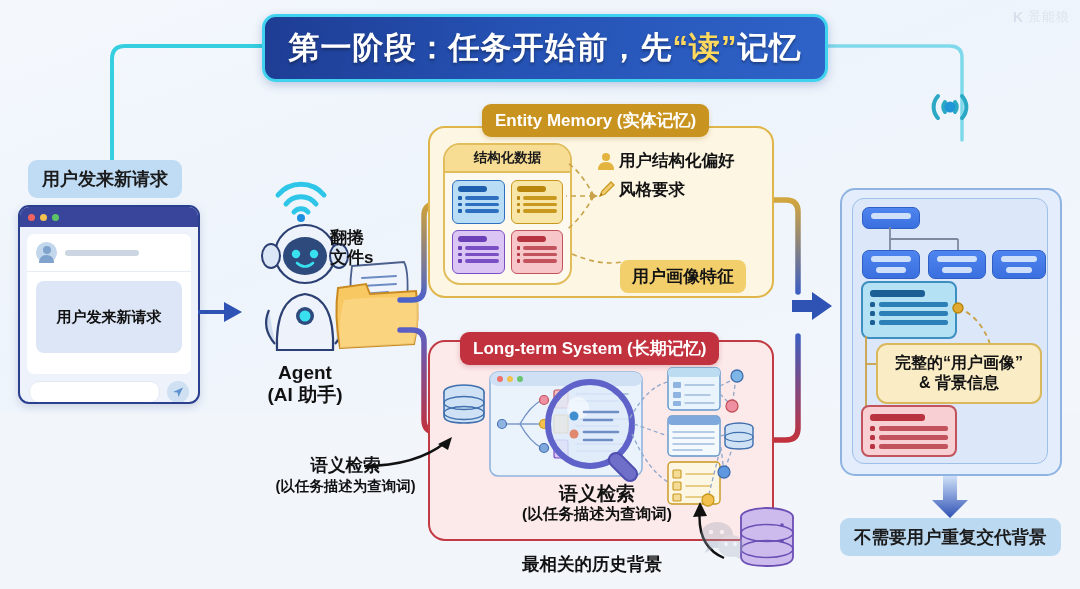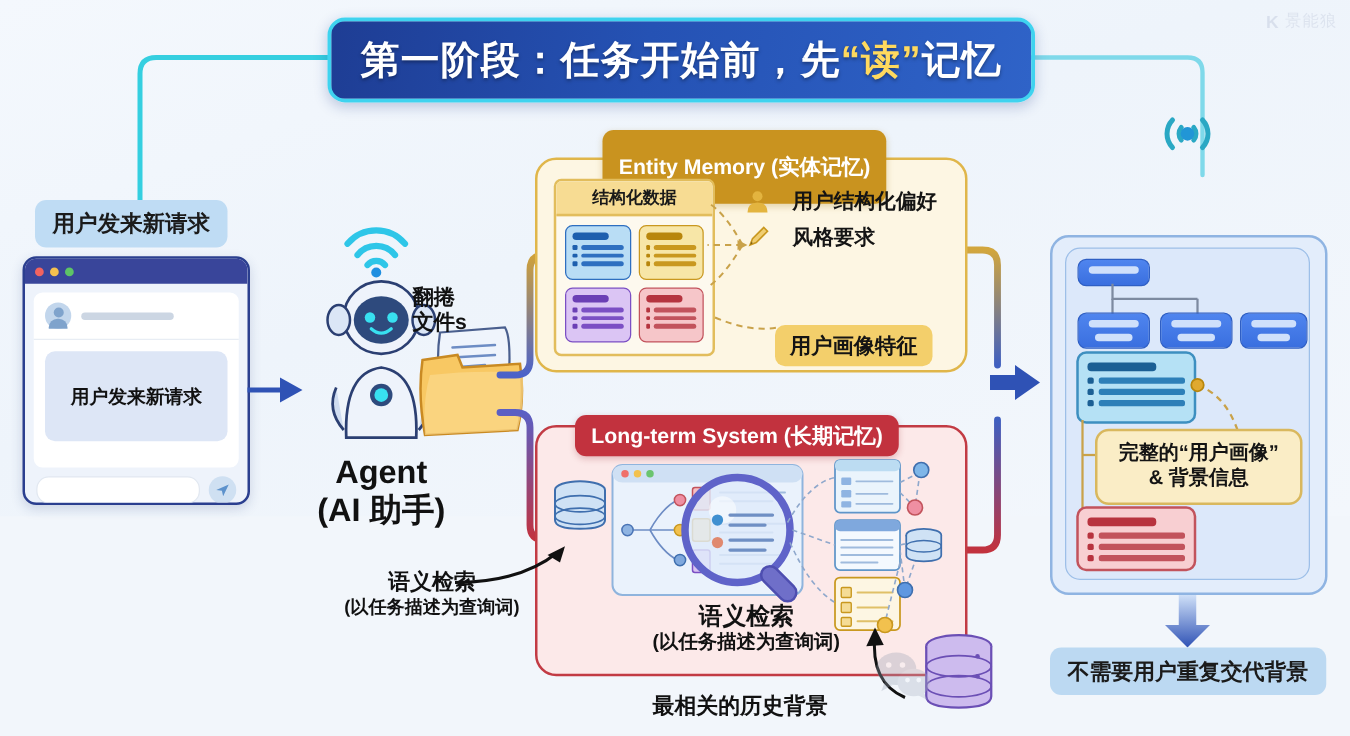--- a/index.html
+++ b/index.html
@@ -60,45 +60,45 @@
   }
   #chat-inputrow{display:flex;align-items:center;gap:7px;padding:0 9px;}
   #chat-input{flex:1;height:20px;border-radius:10px;background:#fff;border:1px solid #e2e8f1;}
   #chat-send{width:22px;height:22px;border-radius:50%;background:#cfe0f2;display:flex;align-items:center;justify-content:center;flex:none;}
   #chat-send svg{width:12px;height:12px;}
 
   
   #robot{left:245px;top:210px;width:120px;height:150px;}
   #wifi-robot{left:272px;top:182px;width:58px;height:40px;}
   #agent-label{left:240px;top:362px;width:130px;text-align:center;
-    font-size:26px;font-weight:bold;color:#111;line-height:1.18;}
+    font-size:19px;font-weight:bold;color:#111;line-height:1.18;}
   #flip-docs-label{left:330px;top:228px;width:74px;
     font-size:17px;font-weight:bold;color:#111;line-height:1.2;text-align:left;}
 
   
   #entity-card{
     left:428px;top:126px;width:342px;height:168px;
     background:#fdf6e3;border:2.5px solid #e0b64a;border-radius:17px;
   }
   #entity-header{
     left:482px;top:104px;background:#c9931f;color:#fff;
-    border-radius:9px;padding:18px 13px;font-size:17px;font-weight:bold;white-space:nowrap;
+    border-radius:9px;padding:5px 13px;font-size:17px;font-weight:bold;white-space:nowrap;
     box-shadow:0 2px 5px rgba(160,120,20,.25);
   }
   #struct-box{left:443px;top:143px;width:125px;height:138px;
-    background:#fdf9ee;border:2px solid #e2bd5c;border-radius:6px;overflow:hidden;}
+    background:#fdf9ee;border:2px solid #e2bd5c;border-radius:17px;overflow:hidden;}
   #struct-title{height:26px;background:#f7dc93;border-bottom:2px solid #e2bd5c;
     display:flex;align-items:center;justify-content:center;font-size:13.5px;font-weight:bold;color:#1a1a1a;}
   #struct-grid{display:grid;grid-template-columns:1fr 1fr;gap:6px;padding:7px;}
   .mini-card{height:44px;border-radius:6px;border:1.6px solid;padding:5px 5px 0 5px;box-sizing:border-box;}
   .mini-card .hdr{height:6px;border-radius:3px;margin-bottom:4px;width:72%;}
   .mini-row{display:flex;align-items:center;gap:3px;margin-bottom:3px;}
   .mini-row .b{width:3.5px;height:3.5px;border-radius:1px;}
   .mini-row .l{height:3.5px;border-radius:2px;flex:1;}
-  .entity-item{display:flex;align-items:center;gap:18px;margin-bottom:7px;}
+  .entity-item{display:flex;align-items:center;gap:3px;margin-bottom:7px;}
   .entity-item .lbl{font-size:16.5px;font-weight:bold;color:#141414;white-space:nowrap;}
   #entity-list{left:596px;top:150px;}
   #portrait-pill{left:620px;top:260px;background:#f3cf6b;border-radius:8px;
     padding:5px 12px;font-size:17px;font-weight:bold;color:#141414;white-space:nowrap;}
 
   
   #lt-card{
     left:428px;top:340px;width:342px;height:197px;
     background:#fce9e9;border:2.5px solid #c23b44;border-radius:17px;
   }

